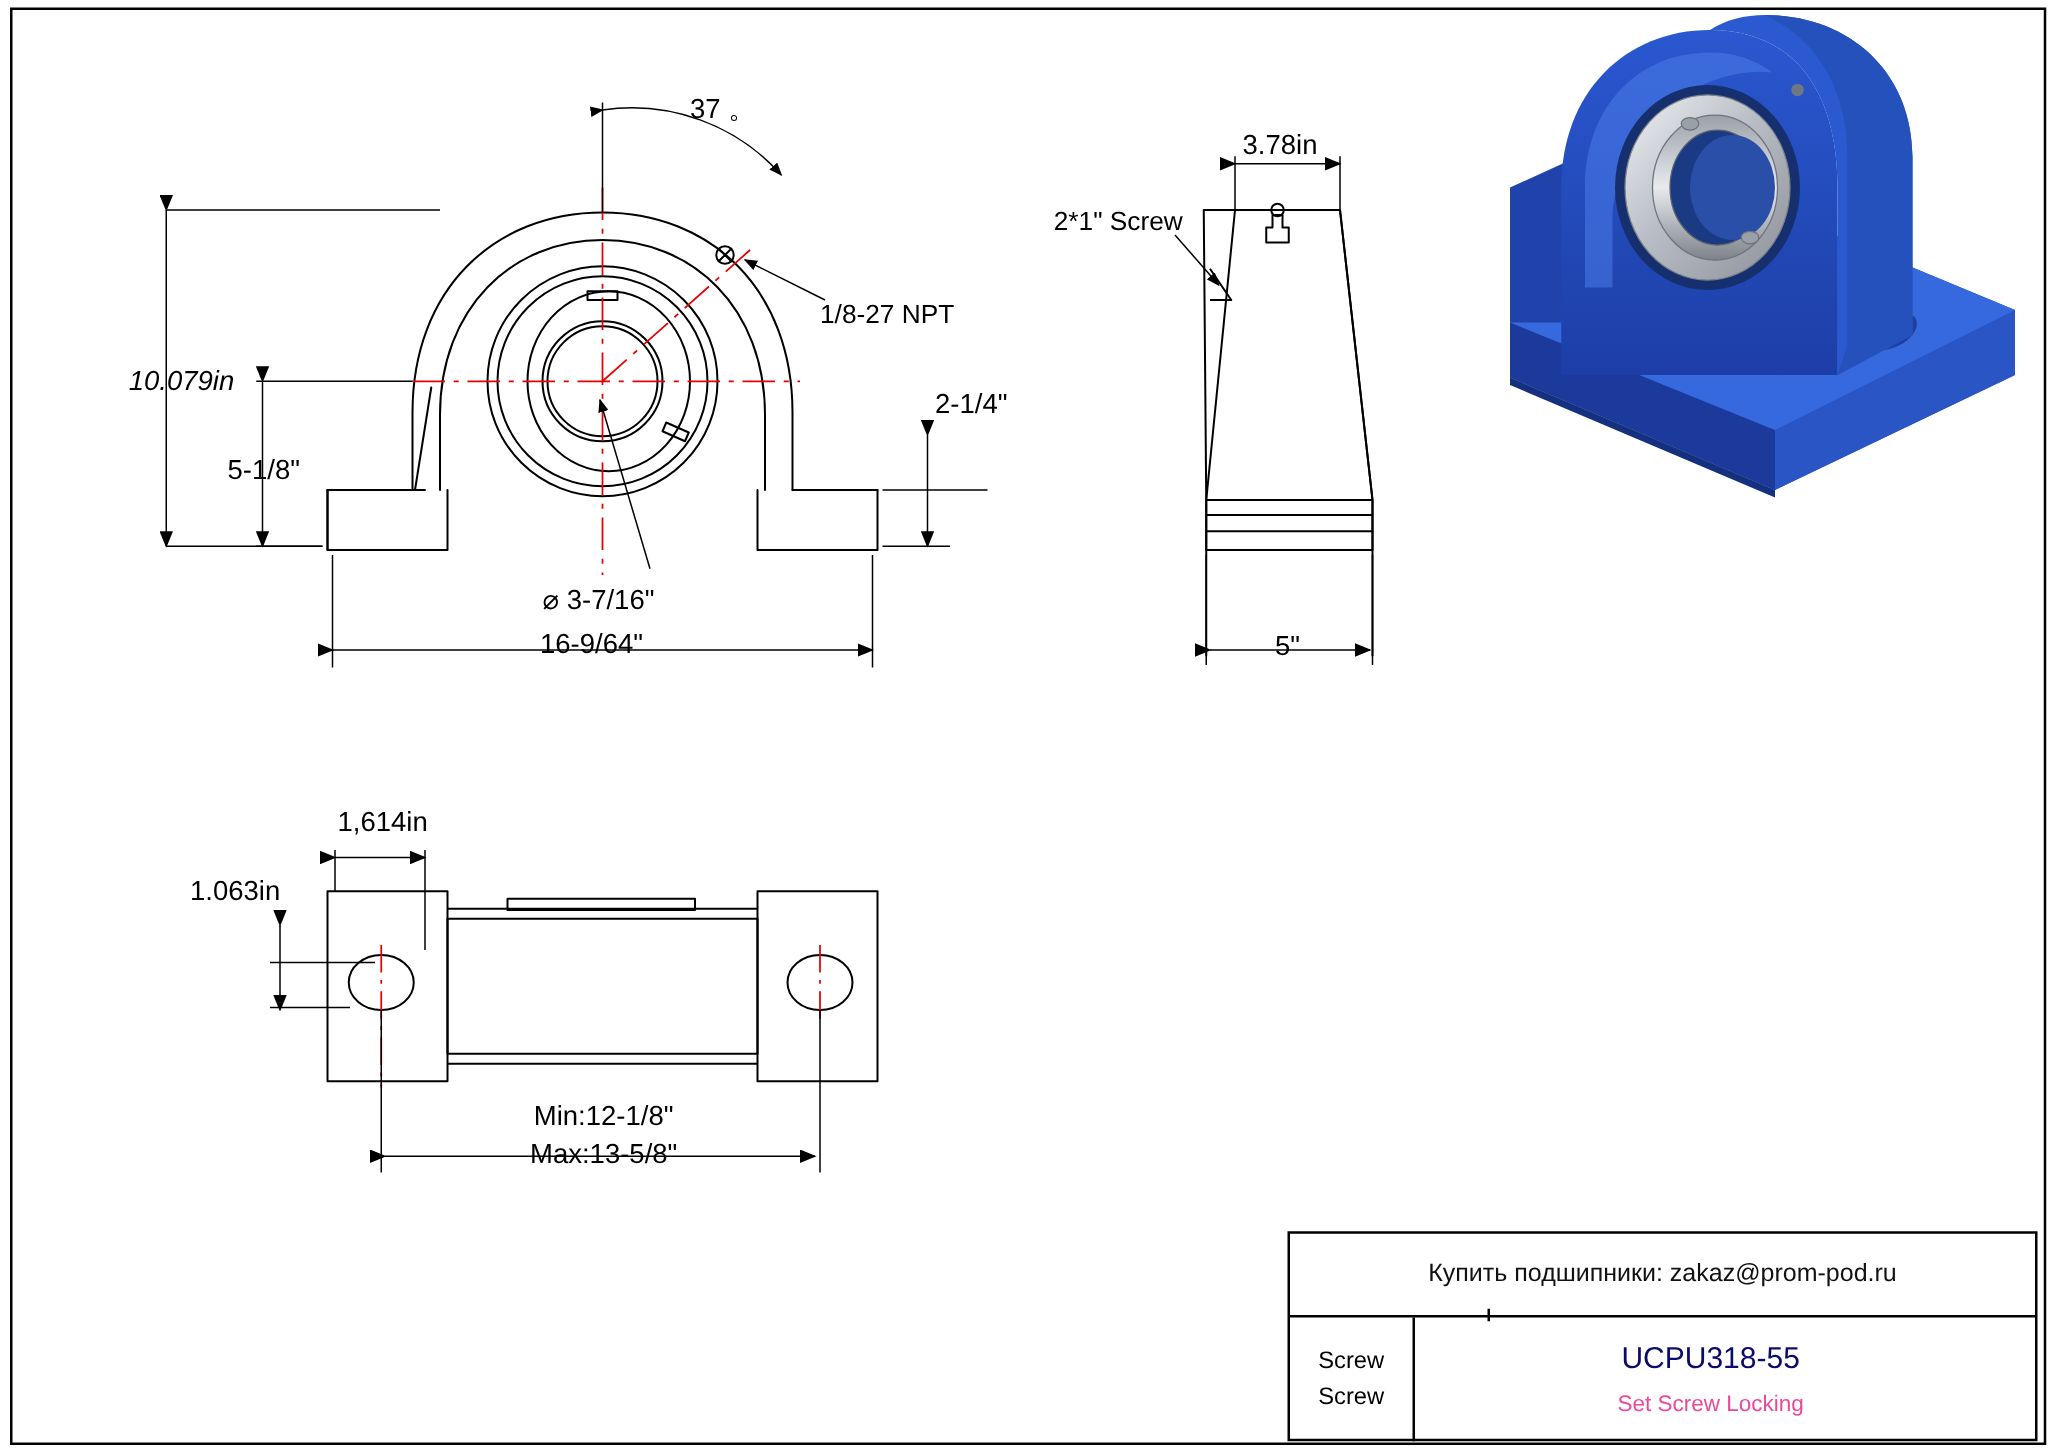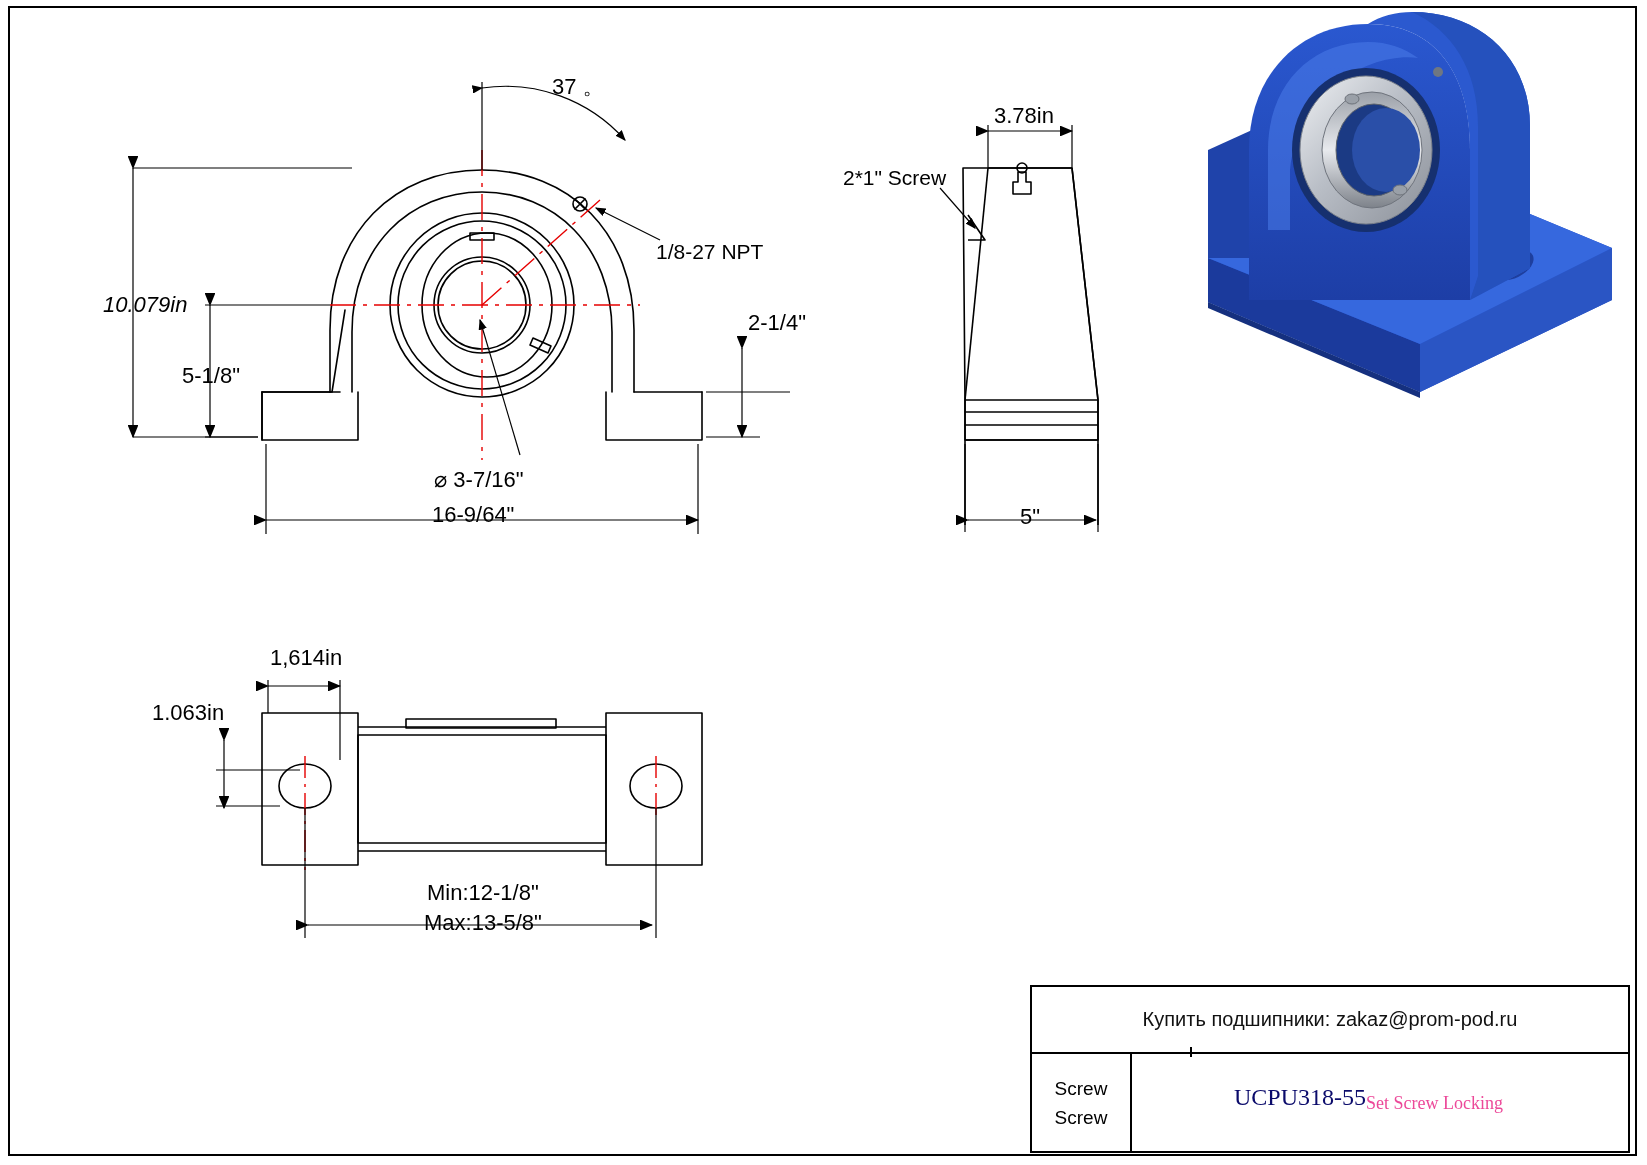--- a/index.html
+++ b/index.html
@@ -85,23 +85,23 @@
     font-size: 19px;
     line-height: 1.5;
   }
   .tb-right {
     position: absolute;
     left: 100px;
     top: 67px;
     width: 473px;
     height: 99px;
     display: flex;
+    flex-direction: column;
     align-items: center;
     justify-content: center;
-    font-family: Liberation Serif, serif;
   }
   .tb-part {
     font-size: 24px;
     color: #0b0b6b;
     margin-bottom: 12px;
   }
   .tb-sub {
     font-size: 18px;
     color: #ec4899;
   }

